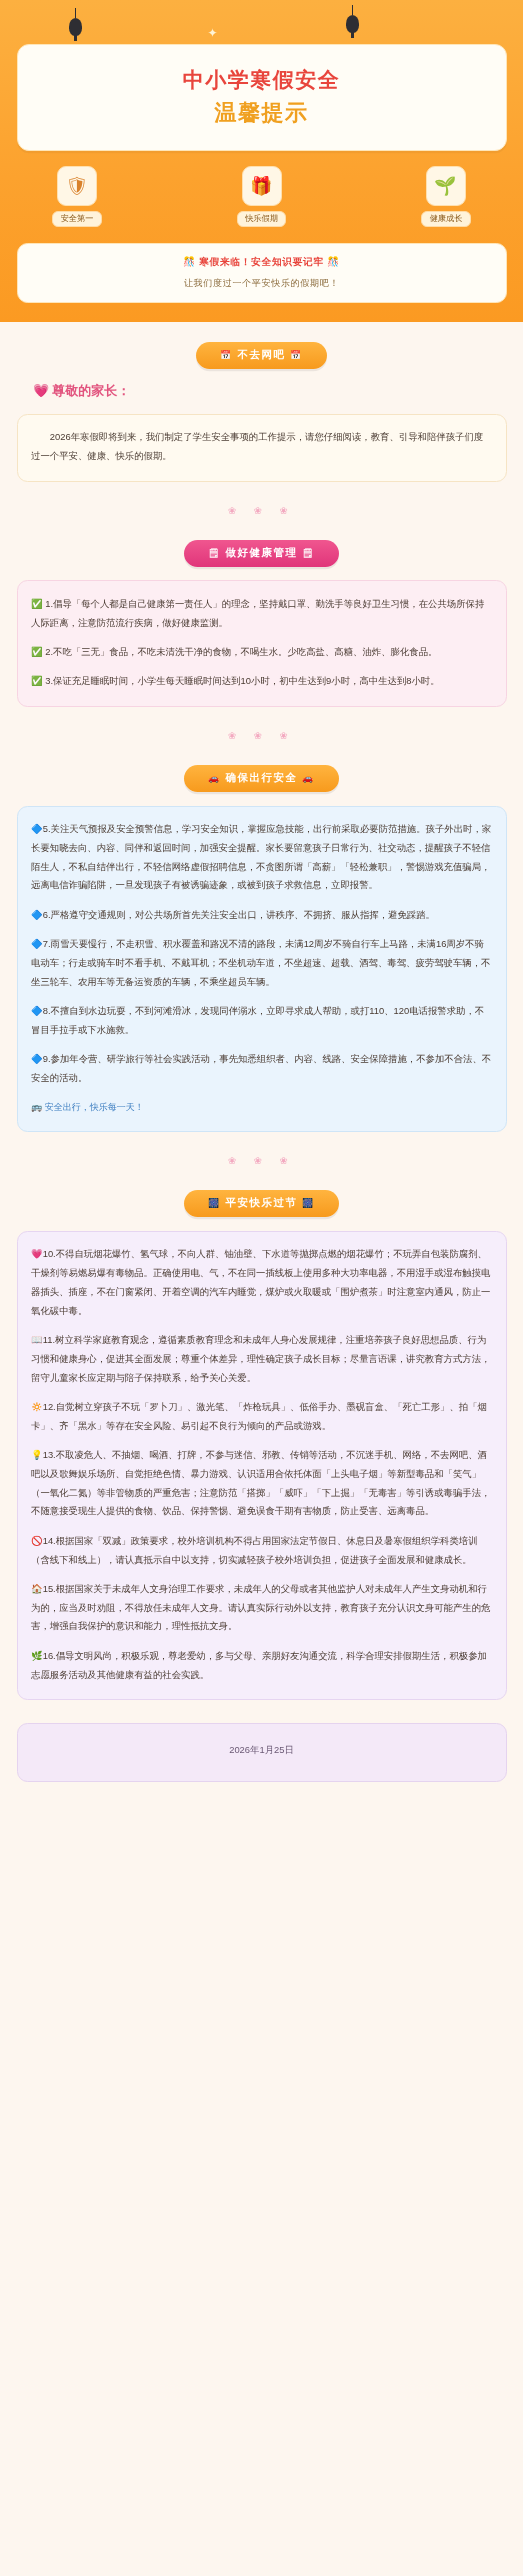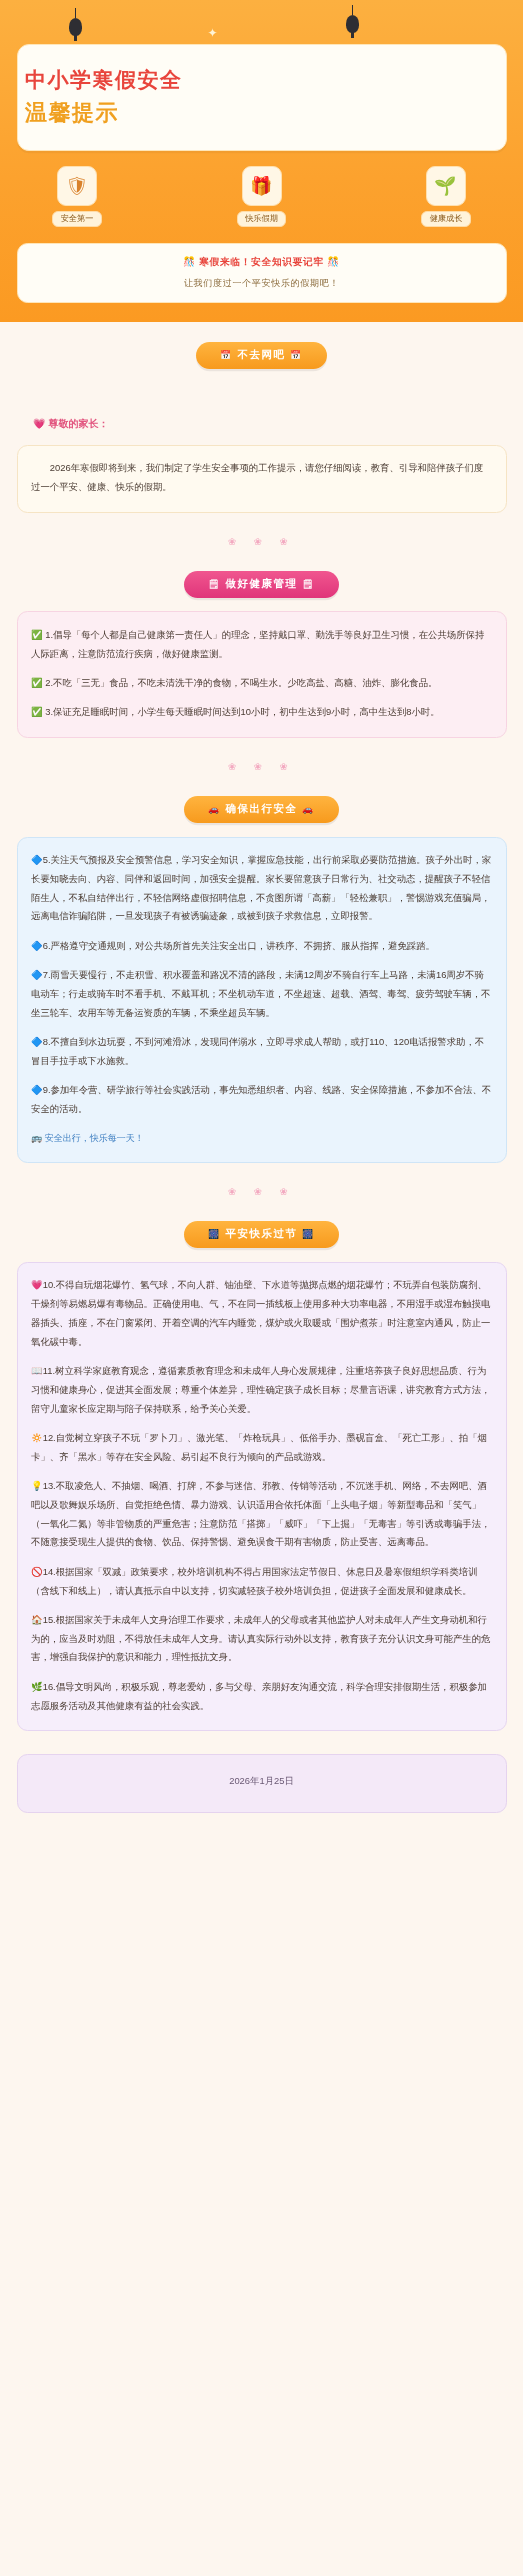--- a/index.html
+++ b/index.html
@@ -31,20 +31,21 @@
   }
   .lantern.l1{ left:52px; top:4.5px;}
   .lantern.l2{ left:329px; top:1.5px;}
   .star { position:absolute; left:191px; top:12px; color:#fff3d4; font-size:12px; }
 
   .title-card {
     background:#fffdf6;
     border-radius:12px;
     border:1.5px solid #ffe6b8;
     padding: 19.5px 7.5px 21px 7.5px;
+    text-align:center;
     box-shadow:0 2.2px 0 rgba(0,0,0,0.04);
   }
   .title-line1 {
     color:#e8453c; font-size:21px; font-weight:bold; letter-spacing:1.5px; line-height:1.5;
   }
   .title-line2 {
     color:#f0a020; font-size:22px; font-weight:bold; letter-spacing:1.5px; line-height:1.5;
   }
 
   .badges { display:flex; justify-content:space-between; margin-top:15px; padding:0 4.5px; }
@@ -87,21 +88,21 @@
   }
   .card p { margin:0 0 10.5px 0; }
   .card p:last-child { margin-bottom:0; }
 
   .card.cream  { background:#fffaf0; border:0.7px solid #f6e4c4; }
   .card.pinkbg { background:#fdeef3; border:0.7px solid #f7d4e2; }
   .card.bluebg { background:#eaf4fd; border:0.7px solid #cfe5f7; }
   .card.lilac  { background:#f6eefb; border:0.7px solid #e6d5f1; }
 
   .greeting {
-    font-size:10px; font-weight:bold; color:#e2557f; padding: 6px 16.5px 0 16.5px; margin-top: 35px;
+    font-size:13px; font-weight:bold; color:#e2557f; padding: 6px 16.5px 0 16.5px;
   }
   .greeting .h { margin-right:3px; }
 
   .indent { text-indent: 2em; }
 
   .blue-foot { color:#3f7fc1; font-size:9px; margin-top:6px; }
 
   .footer {
     margin: 19.5px 16.5px 22.5px 16.5px; background:#f4e9f8; border:0.7px solid #e5d3ef;
     border-radius:10.5px; text-align:center; padding:16.5px 7.5px 19.5px 7.5px; color:#6b5a75; font-size:9.4px; line-height:2.2;

